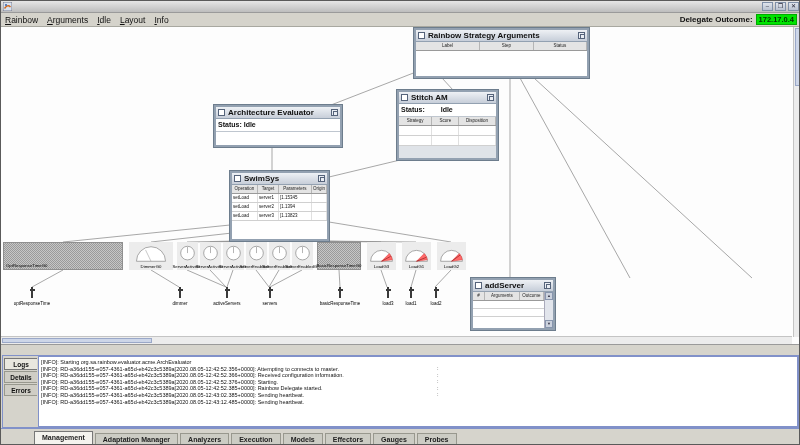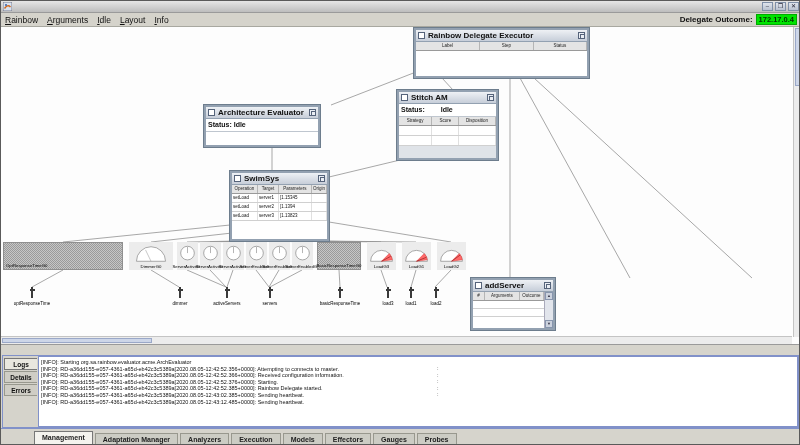--- a/index.html
+++ b/index.html
@@ -165,32 +165,32 @@
         <line x1="338" y1="243" x2="339" y2="260"></line>
         <line x1="380" y1="243" x2="386" y2="260"></line>
         <line x1="415" y1="243" x2="410" y2="260"></line>
         <line x1="450" y1="243" x2="434" y2="260"></line>
       </g>
     </svg>
 
     <div class="ifr" style="left:413px;top:1px;width:175px;height:50px;">
       <div class="ifr-title">
         <span class="ifr-icon"></span>
-        <span class="ifr-text">Rainbow Delegate Executor</span>
+        <span class="ifr-text">Rainbow Strategy Arguments</span>
         <span class="ifr-max"></span>
       </div>
       <div class="thead cols3a">
         <span>Label</span>
         <span>Step</span>
         <span>Status</span>
       </div>
       <div class="frame-body"></div>
     </div>
 
-    <div class="ifr" style="left:203px;top:78px;width:116px;height:42px;">
+    <div class="ifr" style="left:213px;top:78px;width:128px;height:42px;">
       <div class="ifr-title">
         <span class="ifr-icon"></span>
         <span class="ifr-text">Architecture Evaluator</span>
         <span class="ifr-max"></span>
       </div>
       <div class="status-line">
         <span>Status:</span>
         <span>Idle</span>
       </div>
       <div class="frame-body"></div>

